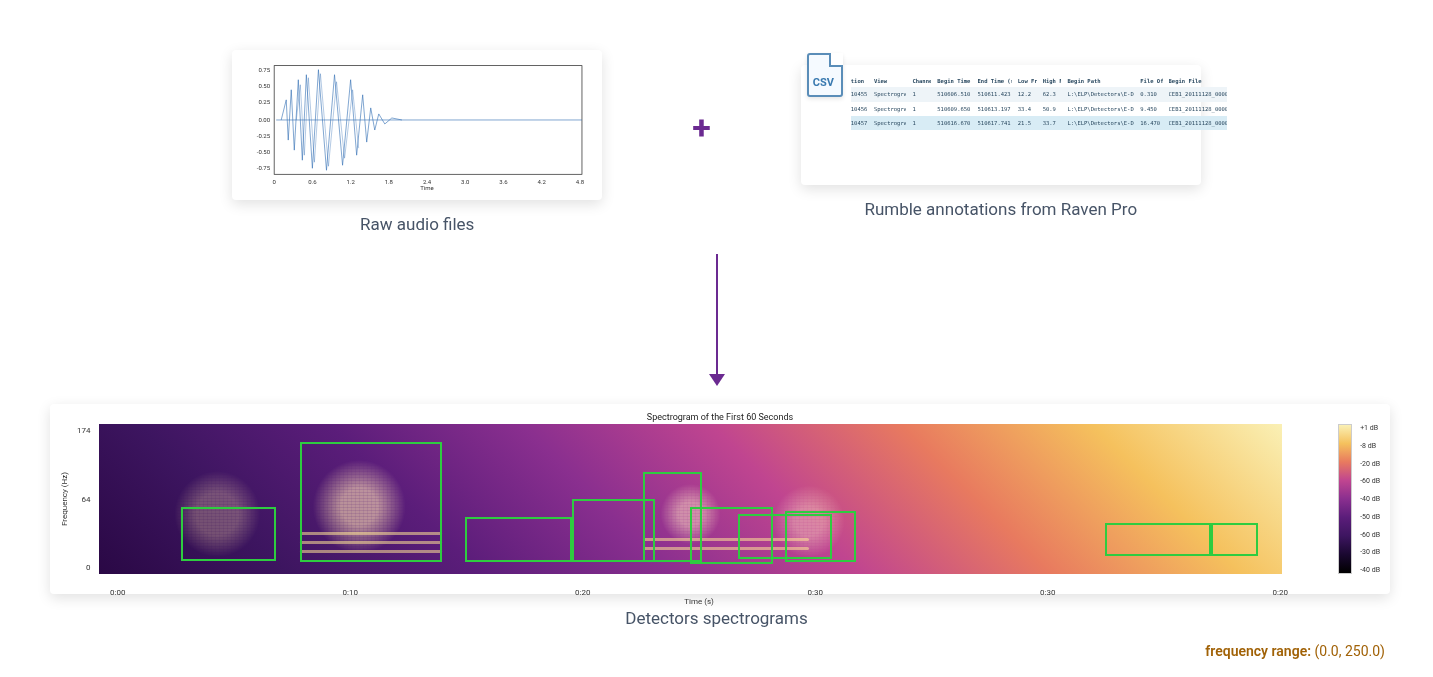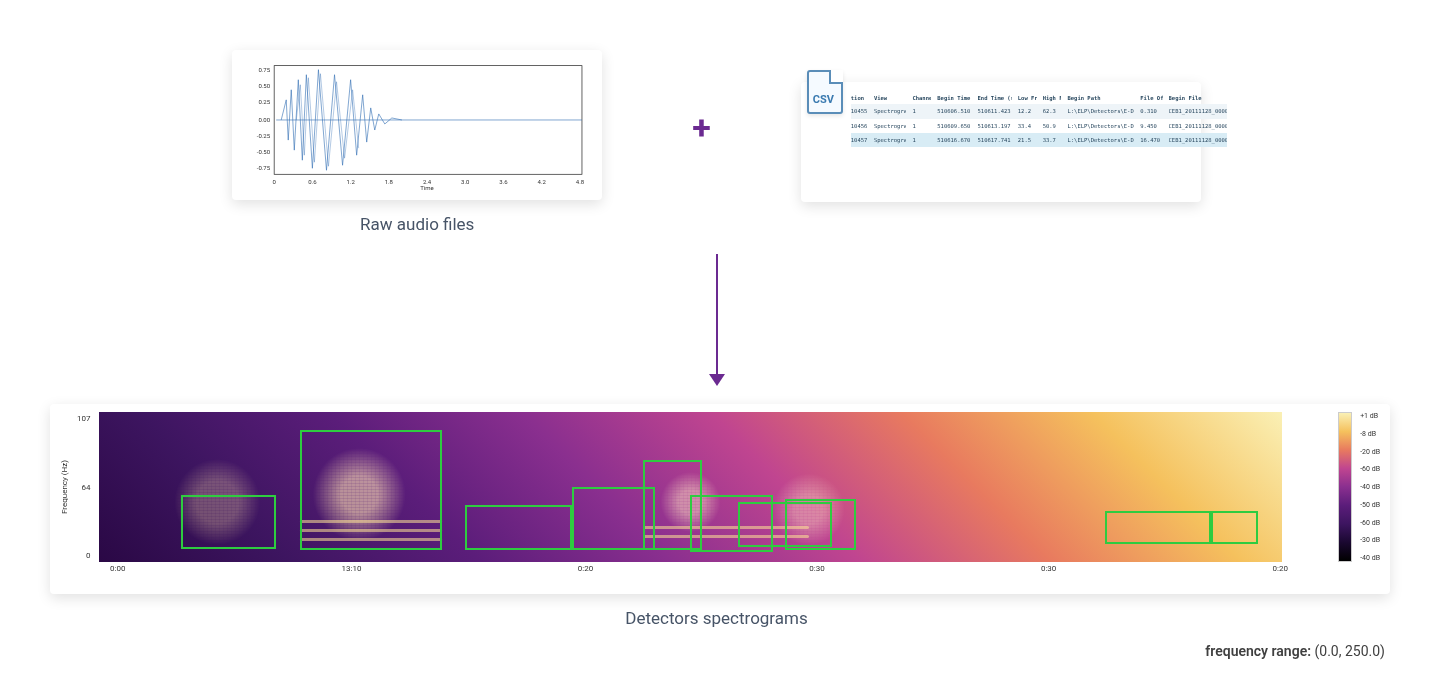--- a/index.html
+++ b/index.html
@@ -65,24 +65,24 @@
       radial-gradient(circle at 10% 60%, rgba(255,220,120,0.3) 0 2%, transparent 4%),
       radial-gradient(circle at 22% 55%, rgba(255,220,120,0.6) 0 2%, transparent 5%),
       radial-gradient(circle at 50% 60%, rgba(255,220,120,0.5) 0 2%, transparent 5%),
       radial-gradient(circle at 60% 65%, rgba(255,220,120,0.4) 0 2%, transparent 5%);
       mix-blend-mode: screen;
     }
     .band { position:absolute; left:0; right:0; height:3px; background:rgba(255,230,150,0.55); border-radius:2px;}
     .bbox { position:absolute; border:2px solid #2ecc40; }
     .colorbar { width:14px; height:100%; background:linear-gradient(to bottom,#faf0b5,#f5c15d,#e87a5f,#c04590,#8a2f8f,#5b1d7a,#3d1560,#1a0830,#000); border:1px solid #ccc;}
     .cbticks { display:flex; flex-direction:column; justify-content:space-between; font-size:7px; color:#333; height:100%;}
-    .xticks { display:flex; justify-content:space-between; font-size:8px; color:#333; margin-top:2px; padding:0 2px;}
+    .xticks { display:flex; justify-content:space-between; font-size:8px; color:#333; margin-top:14px; padding:0 2px;}
     .xlabel { font-size:8px; color:#333; text-align:center; }
     .bottom-caption { text-align:center; color:#475467; font-size:17px; margin-top:14px;}
-    .freq-range { position:absolute; right:48px; bottom:18px; font-size:14px; color:#404040;}
+    .freq-range { position:absolute; right:48px; bottom:18px; font-size:14px; color:#a16207;}
     .freq-range b{ font-weight:600;}
     .csv-icon { width:36px; height:44px; border:2px solid #5a8db8; border-radius:3px; position:relative; background:#f5faff; flex-shrink:0; margin-top:-24px; margin-left:-6px; box-shadow:0 2px 4px rgba(0,0,0,0.1);}
     .csv-icon::before { content:''; position:absolute; top:-2px; right:-2px; width:12px; height:12px; background:#fff; border-left:2px solid #5a8db8; border-bottom:2px solid #5a8db8;}
     .csv-icon span{ position:absolute; bottom:6px; left:4px; font-size:11px; font-weight:700; color:#3a7ab0;}
     .csv-table { font-size:5.5px; color:#2a4960; line-height:1.5; font-family:monospace; width:100%;}
     .csv-table .hdr { display:flex; gap:6px; font-weight:600; padding-bottom:2px;}
     .csv-table .row { display:flex; gap:6px; padding:3px 0;}
     .csv-table .row.alt{ background:#eef4f8;}
     .csv-table .row.sel{ background:#d8ecf5;}
     .csv-table span{ white-space:nowrap; overflow:hidden;}
@@ -181,32 +181,34 @@
           <span style="width:40px">510616.670</span>
           <span style="width:40px">510617.741</span>
           <span style="width:22px">21.5</span>
           <span style="width:22px">33.7</span>
           <span style="width:78px">L:\ELP\Detectors\E-Detector_Development\Gunsho…</span>
           <span style="width:26px">16.470</span>
           <span style="width:68px">CEB1_20111128_000000.wav</span>
         </div>
       </div>
     </div>
+    <div class="caption">Rumble annotations from Raven Pro</div>
   </div>
 </div>
 
 <div class="arrow-wrap">
   <div class="arrow"></div>
 </div>
 
 <div class="spectro-card">
+  <div class="spectro-title">Spectrogram of the First 60 Seconds</div>
   <div class="spectro-body">
     <div class="ylabel">Frequency (Hz)</div>
     <div class="yticks">
-      <span>107</span>
+      <span>174</span>
       <span>64</span>
       <span>0</span>
     </div>
     <div class="spectro-canvas" id="spectro-canvas">
       <div class="noise"></div>
       <div class="band" style="top:72%; left:17%; width:12%"></div>
       <div class="band" style="top:78%; left:17%; width:12%"></div>
       <div class="band" style="top:84%; left:17%; width:12%"></div>
       <div class="band" style="top:76%; left:46%; width:14%"></div>
       <div class="band" style="top:82%; left:46%; width:14%"></div>
@@ -233,26 +235,27 @@
       <span>-60 dB</span>
       <span>-30 dB</span>
       <span>-40 dB</span>
     </div>
   </div>
   <div style="display:flex; gap:8px; margin-left:30px; margin-right:90px;">
     <div style="width:10px"></div>
     <div style="flex:1">
       <div class="xticks">
         <span>0:00</span>
-        <span>13:10</span>
+        <span>0:10</span>
         <span>0:20</span>
         <span>0:30</span>
         <span>0:30</span>
         <span>0:20</span>
       </div>
+      <div class="xlabel">Time (s)</div>
     </div>
   </div>
 </div>
 
 <div class="bottom-caption">Detectors spectrograms</div>
 
 <div class="freq-range">
   <b>frequency range:</b> <span>(0.0, 250.0)</span>
 </div>
 

